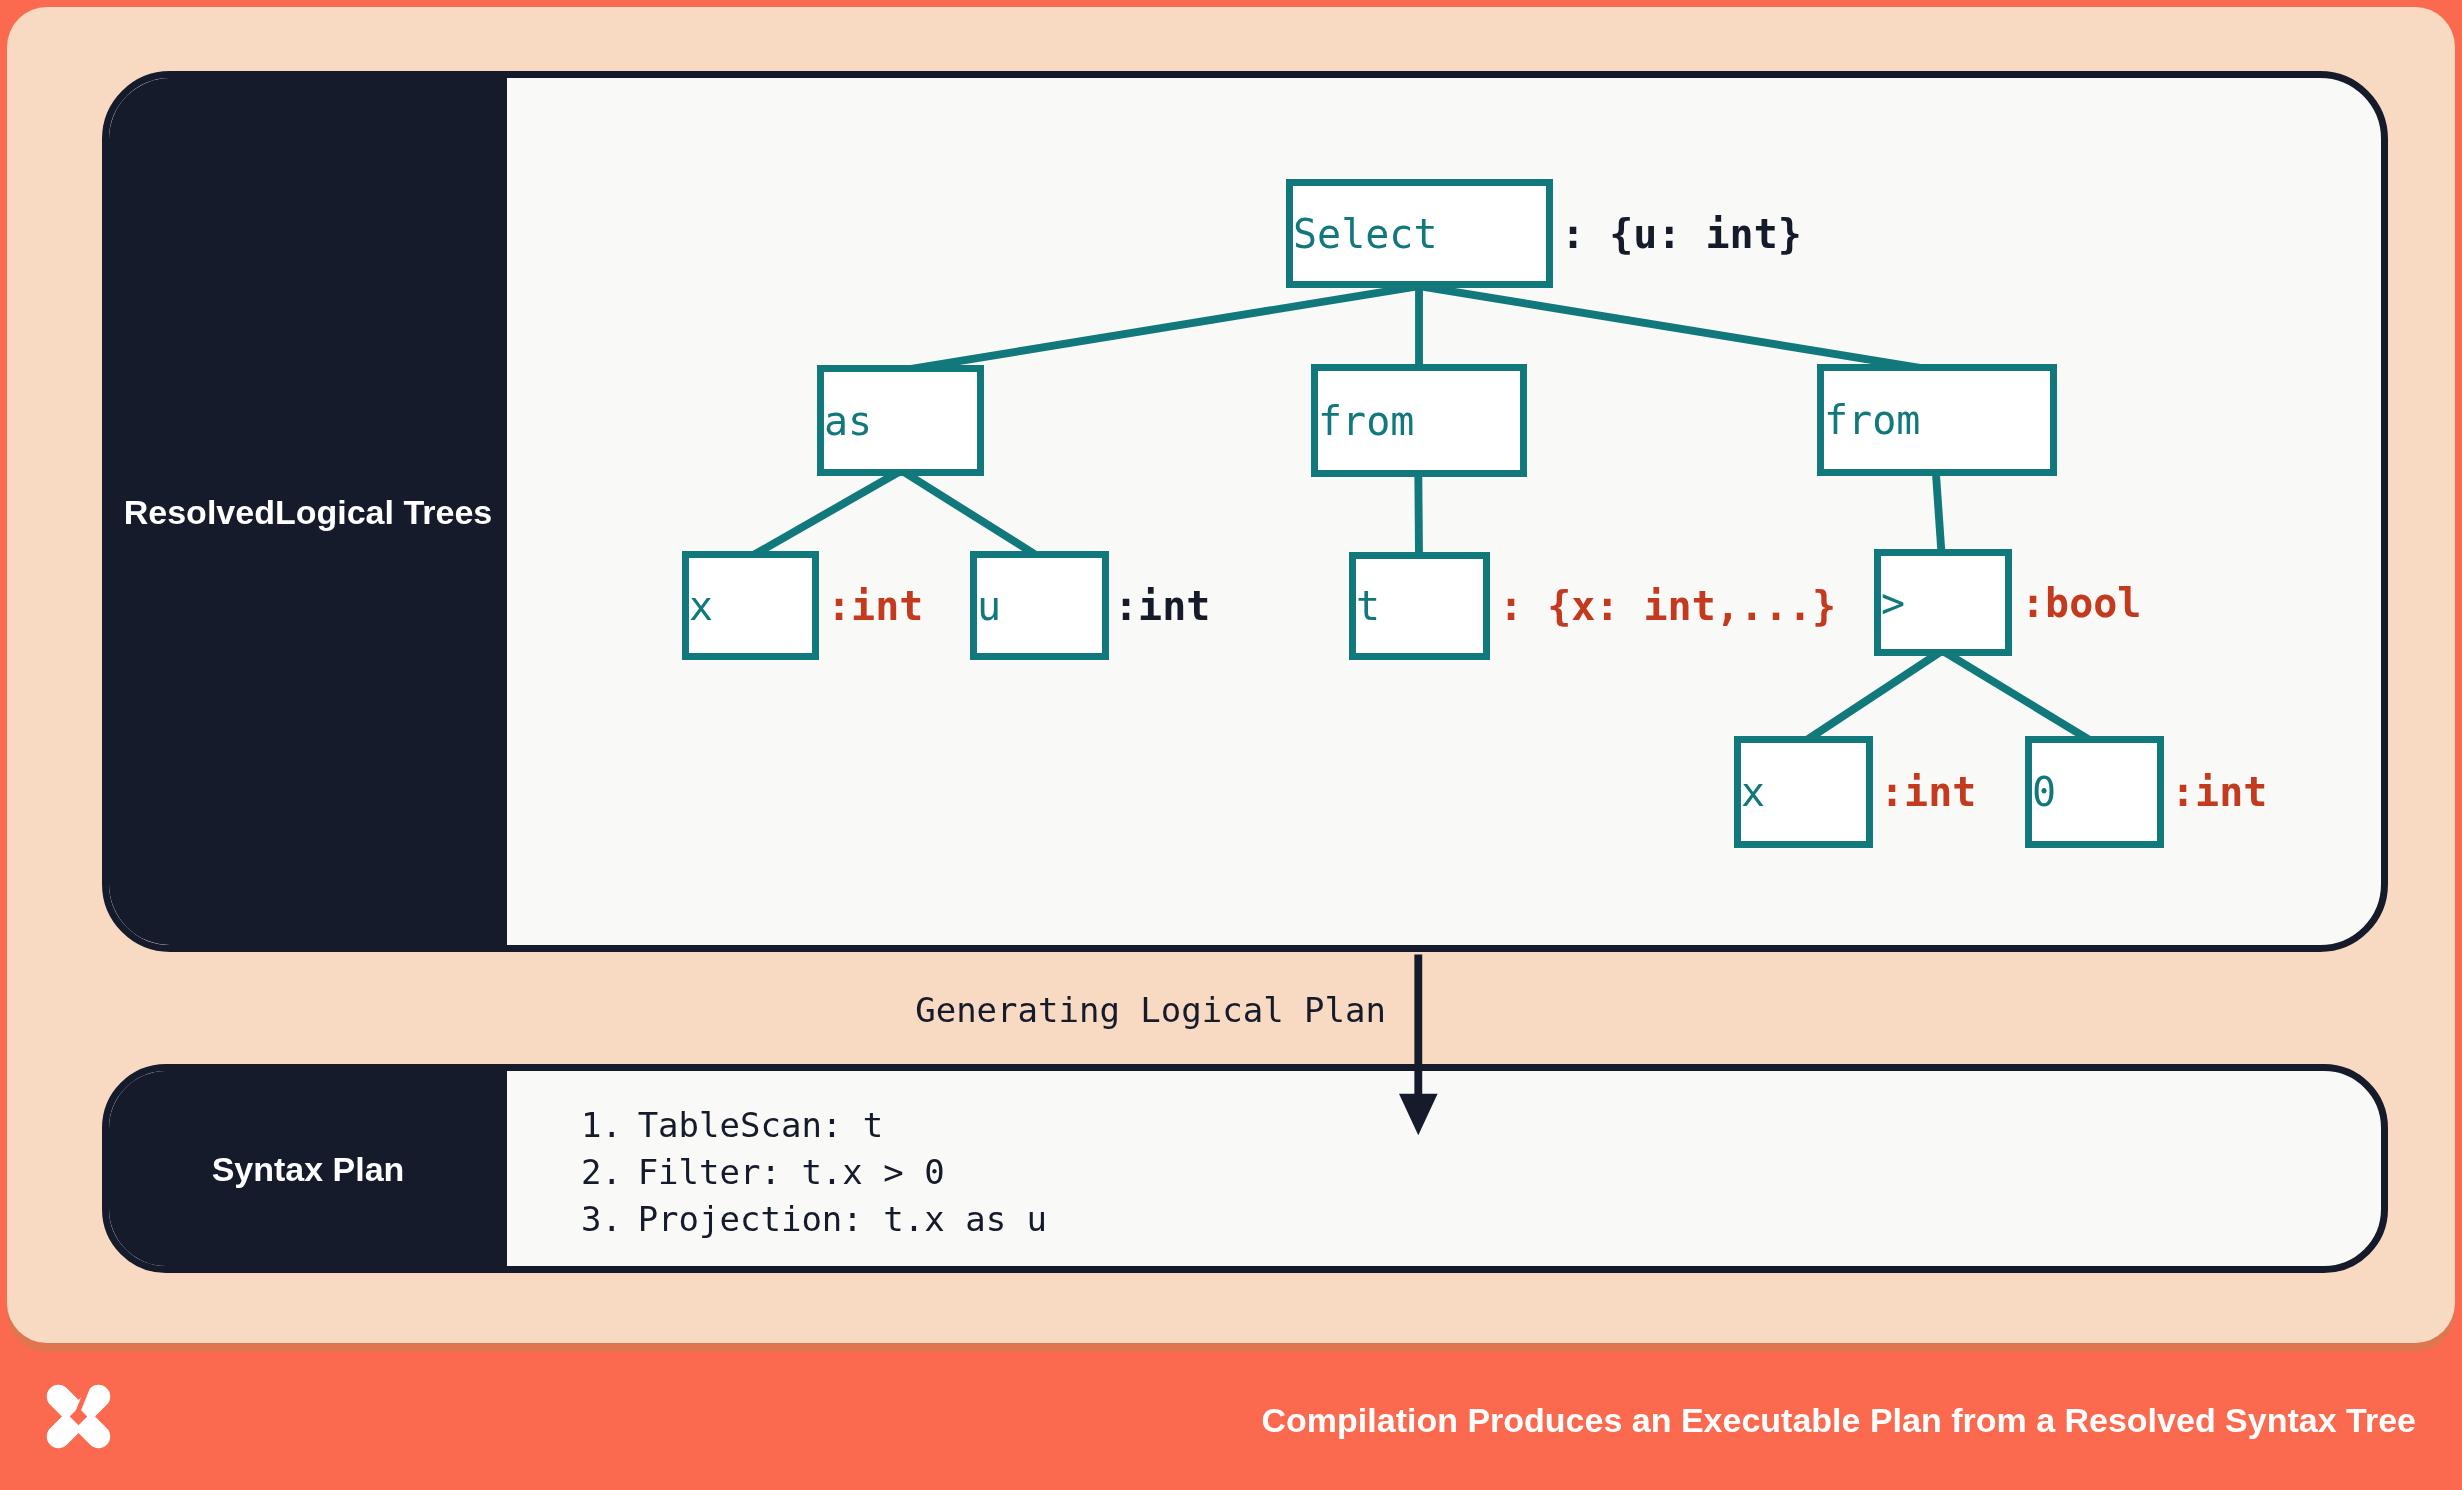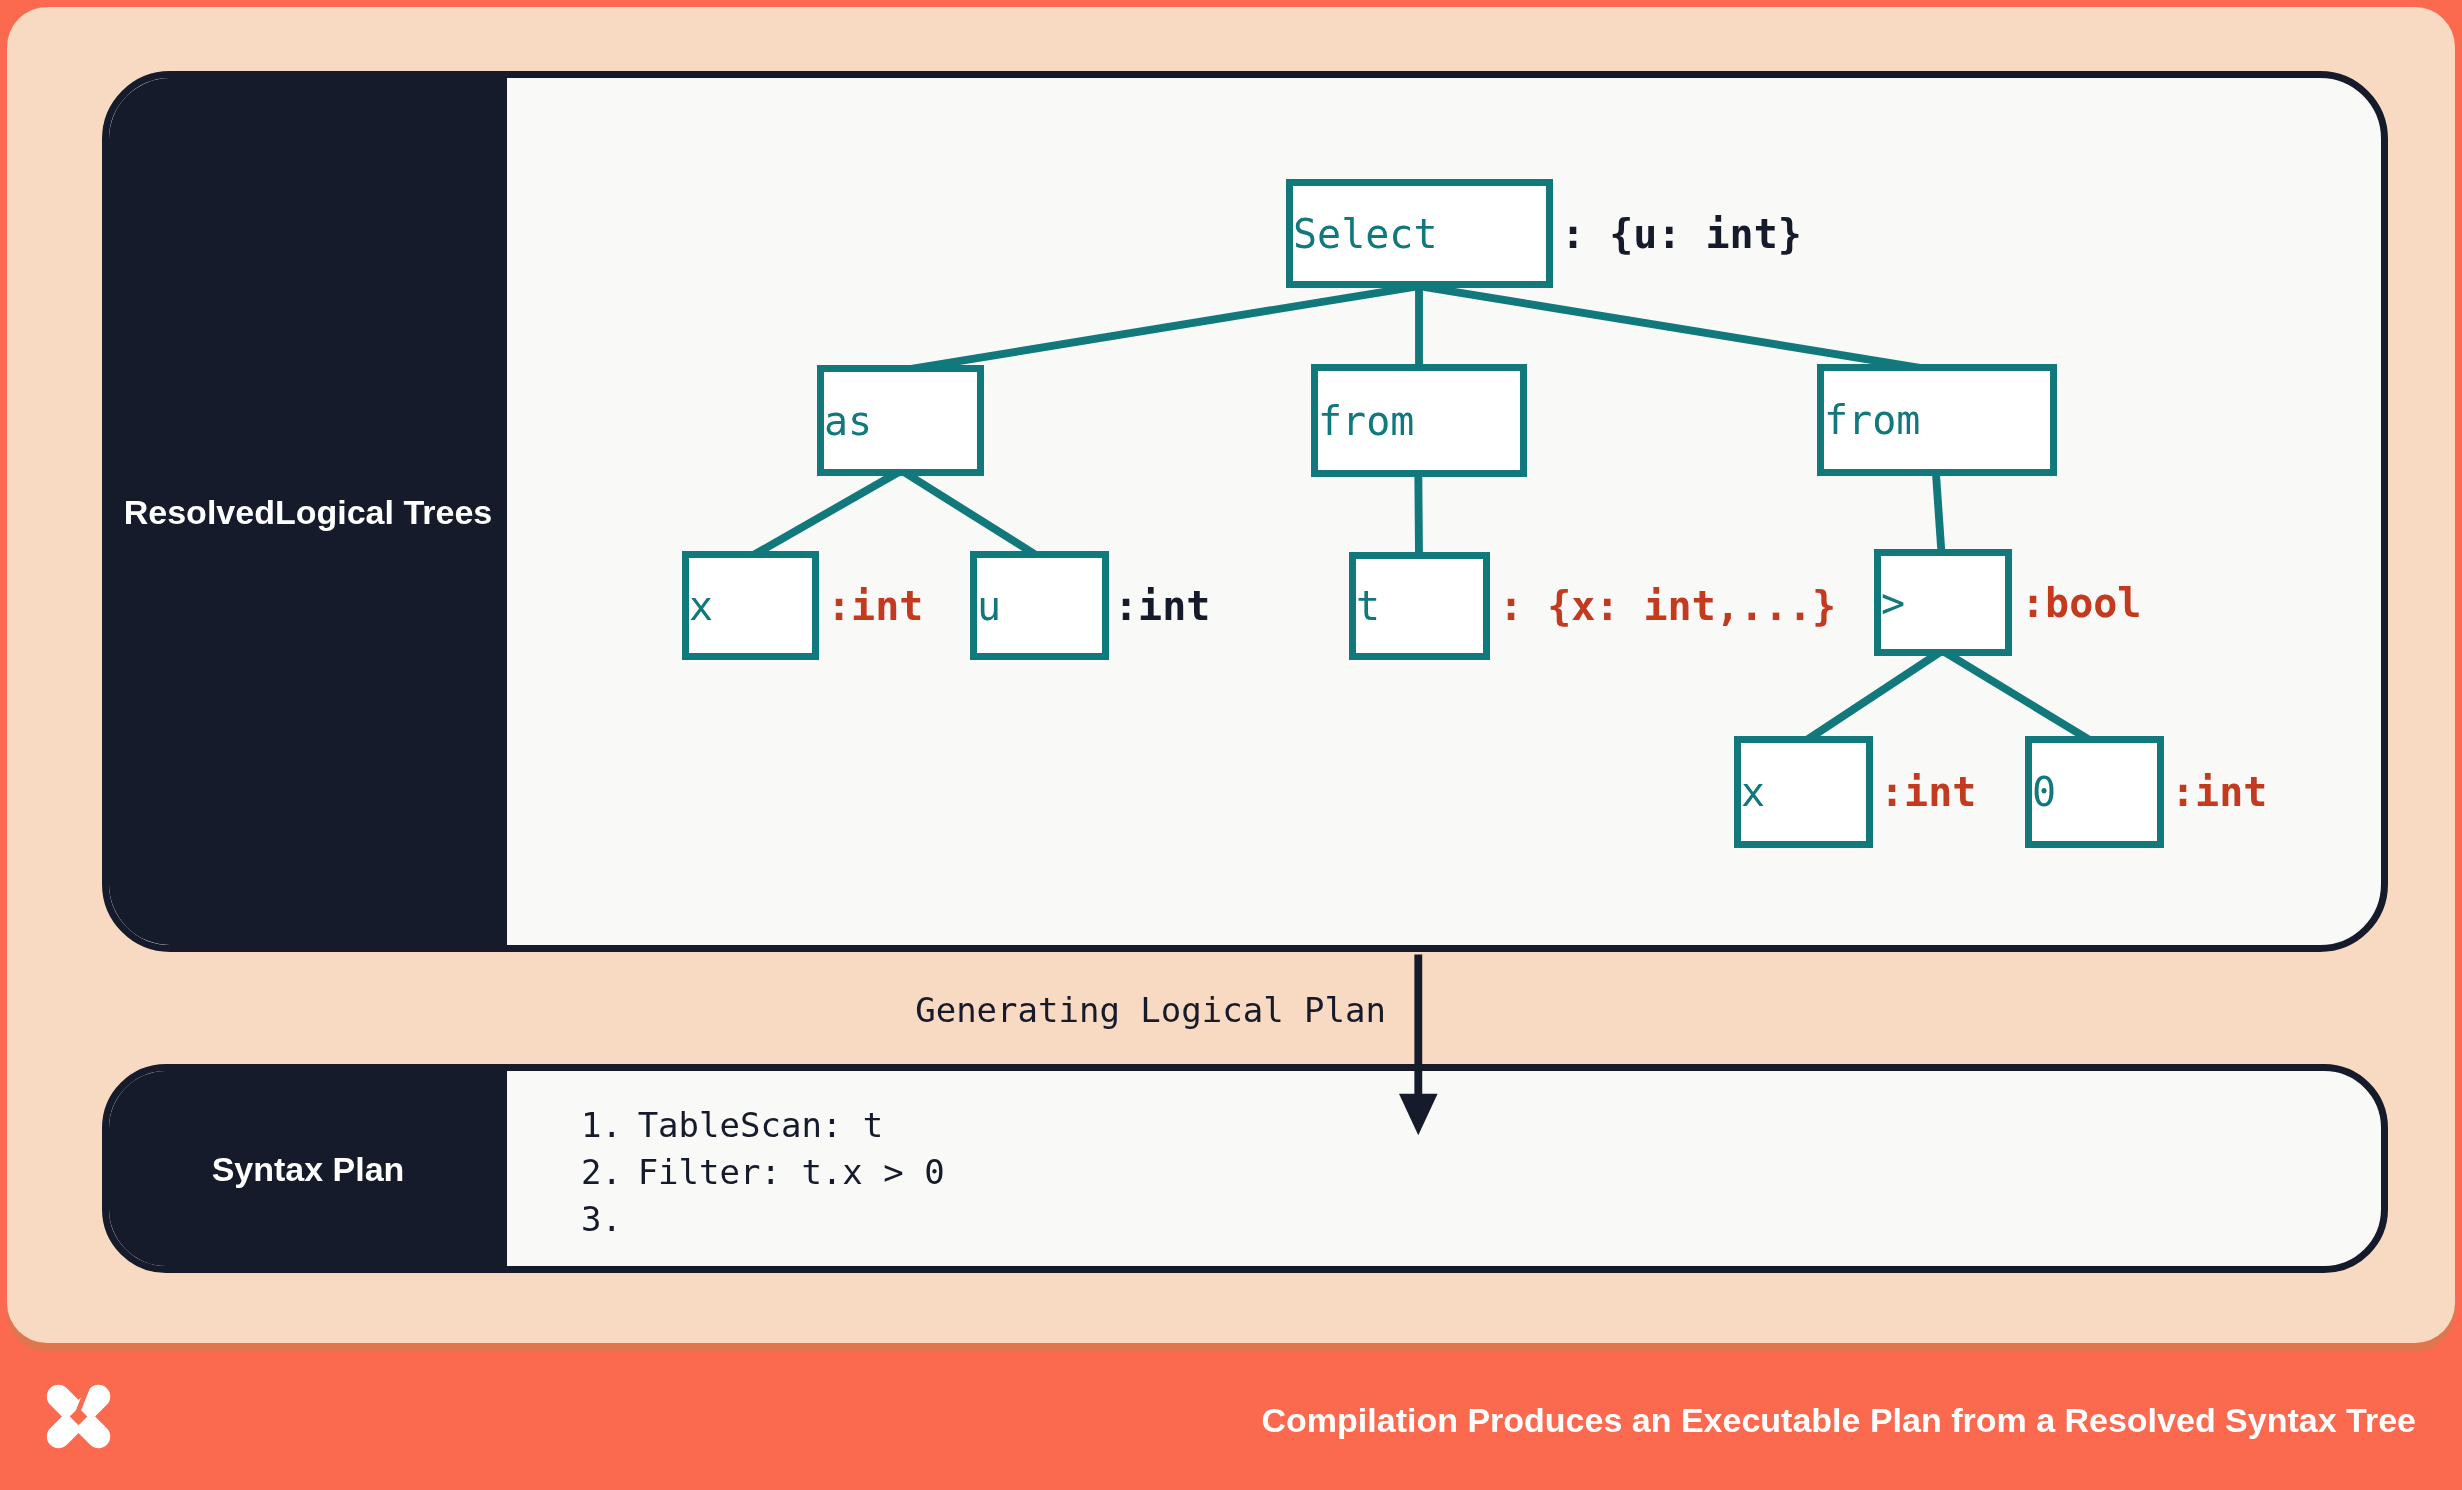--- a/index.html
+++ b/index.html
@@ -146,21 +146,21 @@
 <div class="gen-label">Generating Logical Plan</div>
 
 <div class="plan-list">
   <div class="plan-row">
     <span>1.</span><span>TableScan: t</span>
   </div>
   <div class="plan-row">
     <span>2.</span><span>Filter: t.x &gt; 0</span>
   </div>
   <div class="plan-row">
-    <span>3.</span>
+    <span>3.</span><span>Projection: t.x as u</span>
   </div>
 </div>
 
 <svg class="logo" viewBox="0 0 100 100">
   <defs>
     <mask id="logoMask">
       <rect width="100" height="100" fill="black"></rect>
       <rect x="-8" y="33" width="116" height="34" rx="17" fill="white" transform="rotate(45 50 50)"></rect>
       <rect x="-8" y="33" width="116" height="34" rx="17" fill="white" transform="rotate(-45 50 50)"></rect>
       <rect x="41" y="41" width="18" height="18" fill="black" transform="rotate(45 50 50)"></rect>

